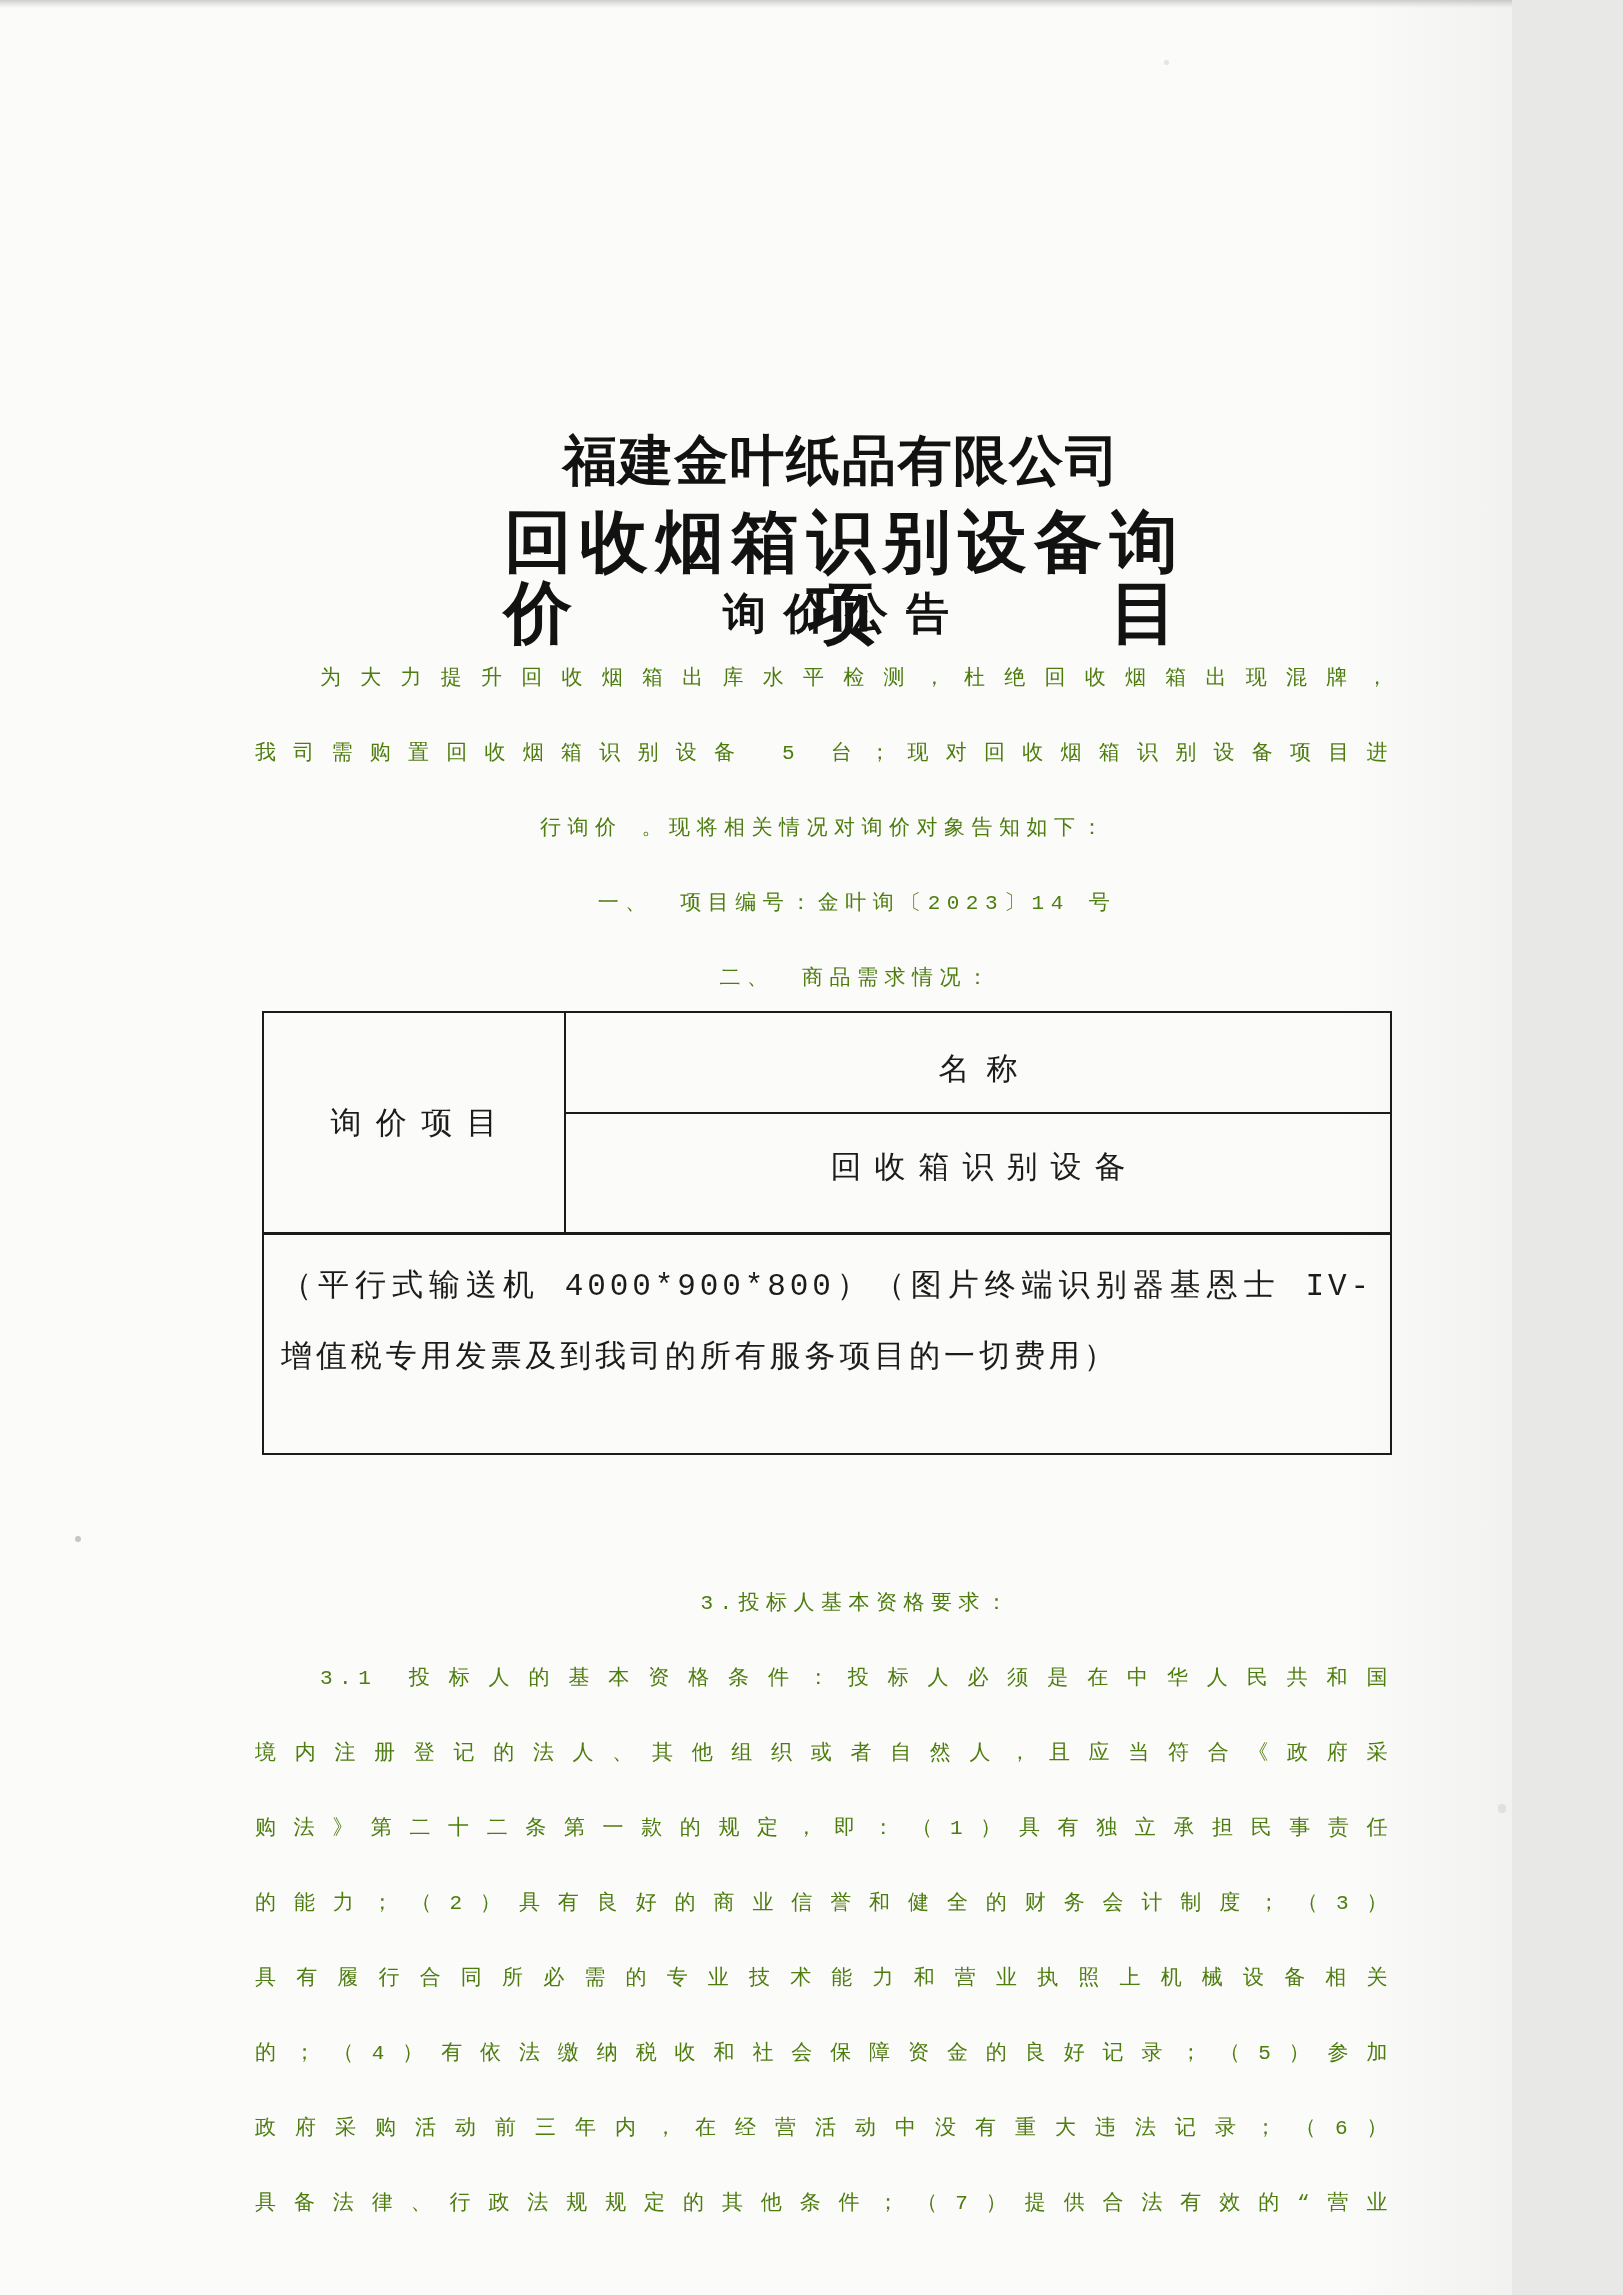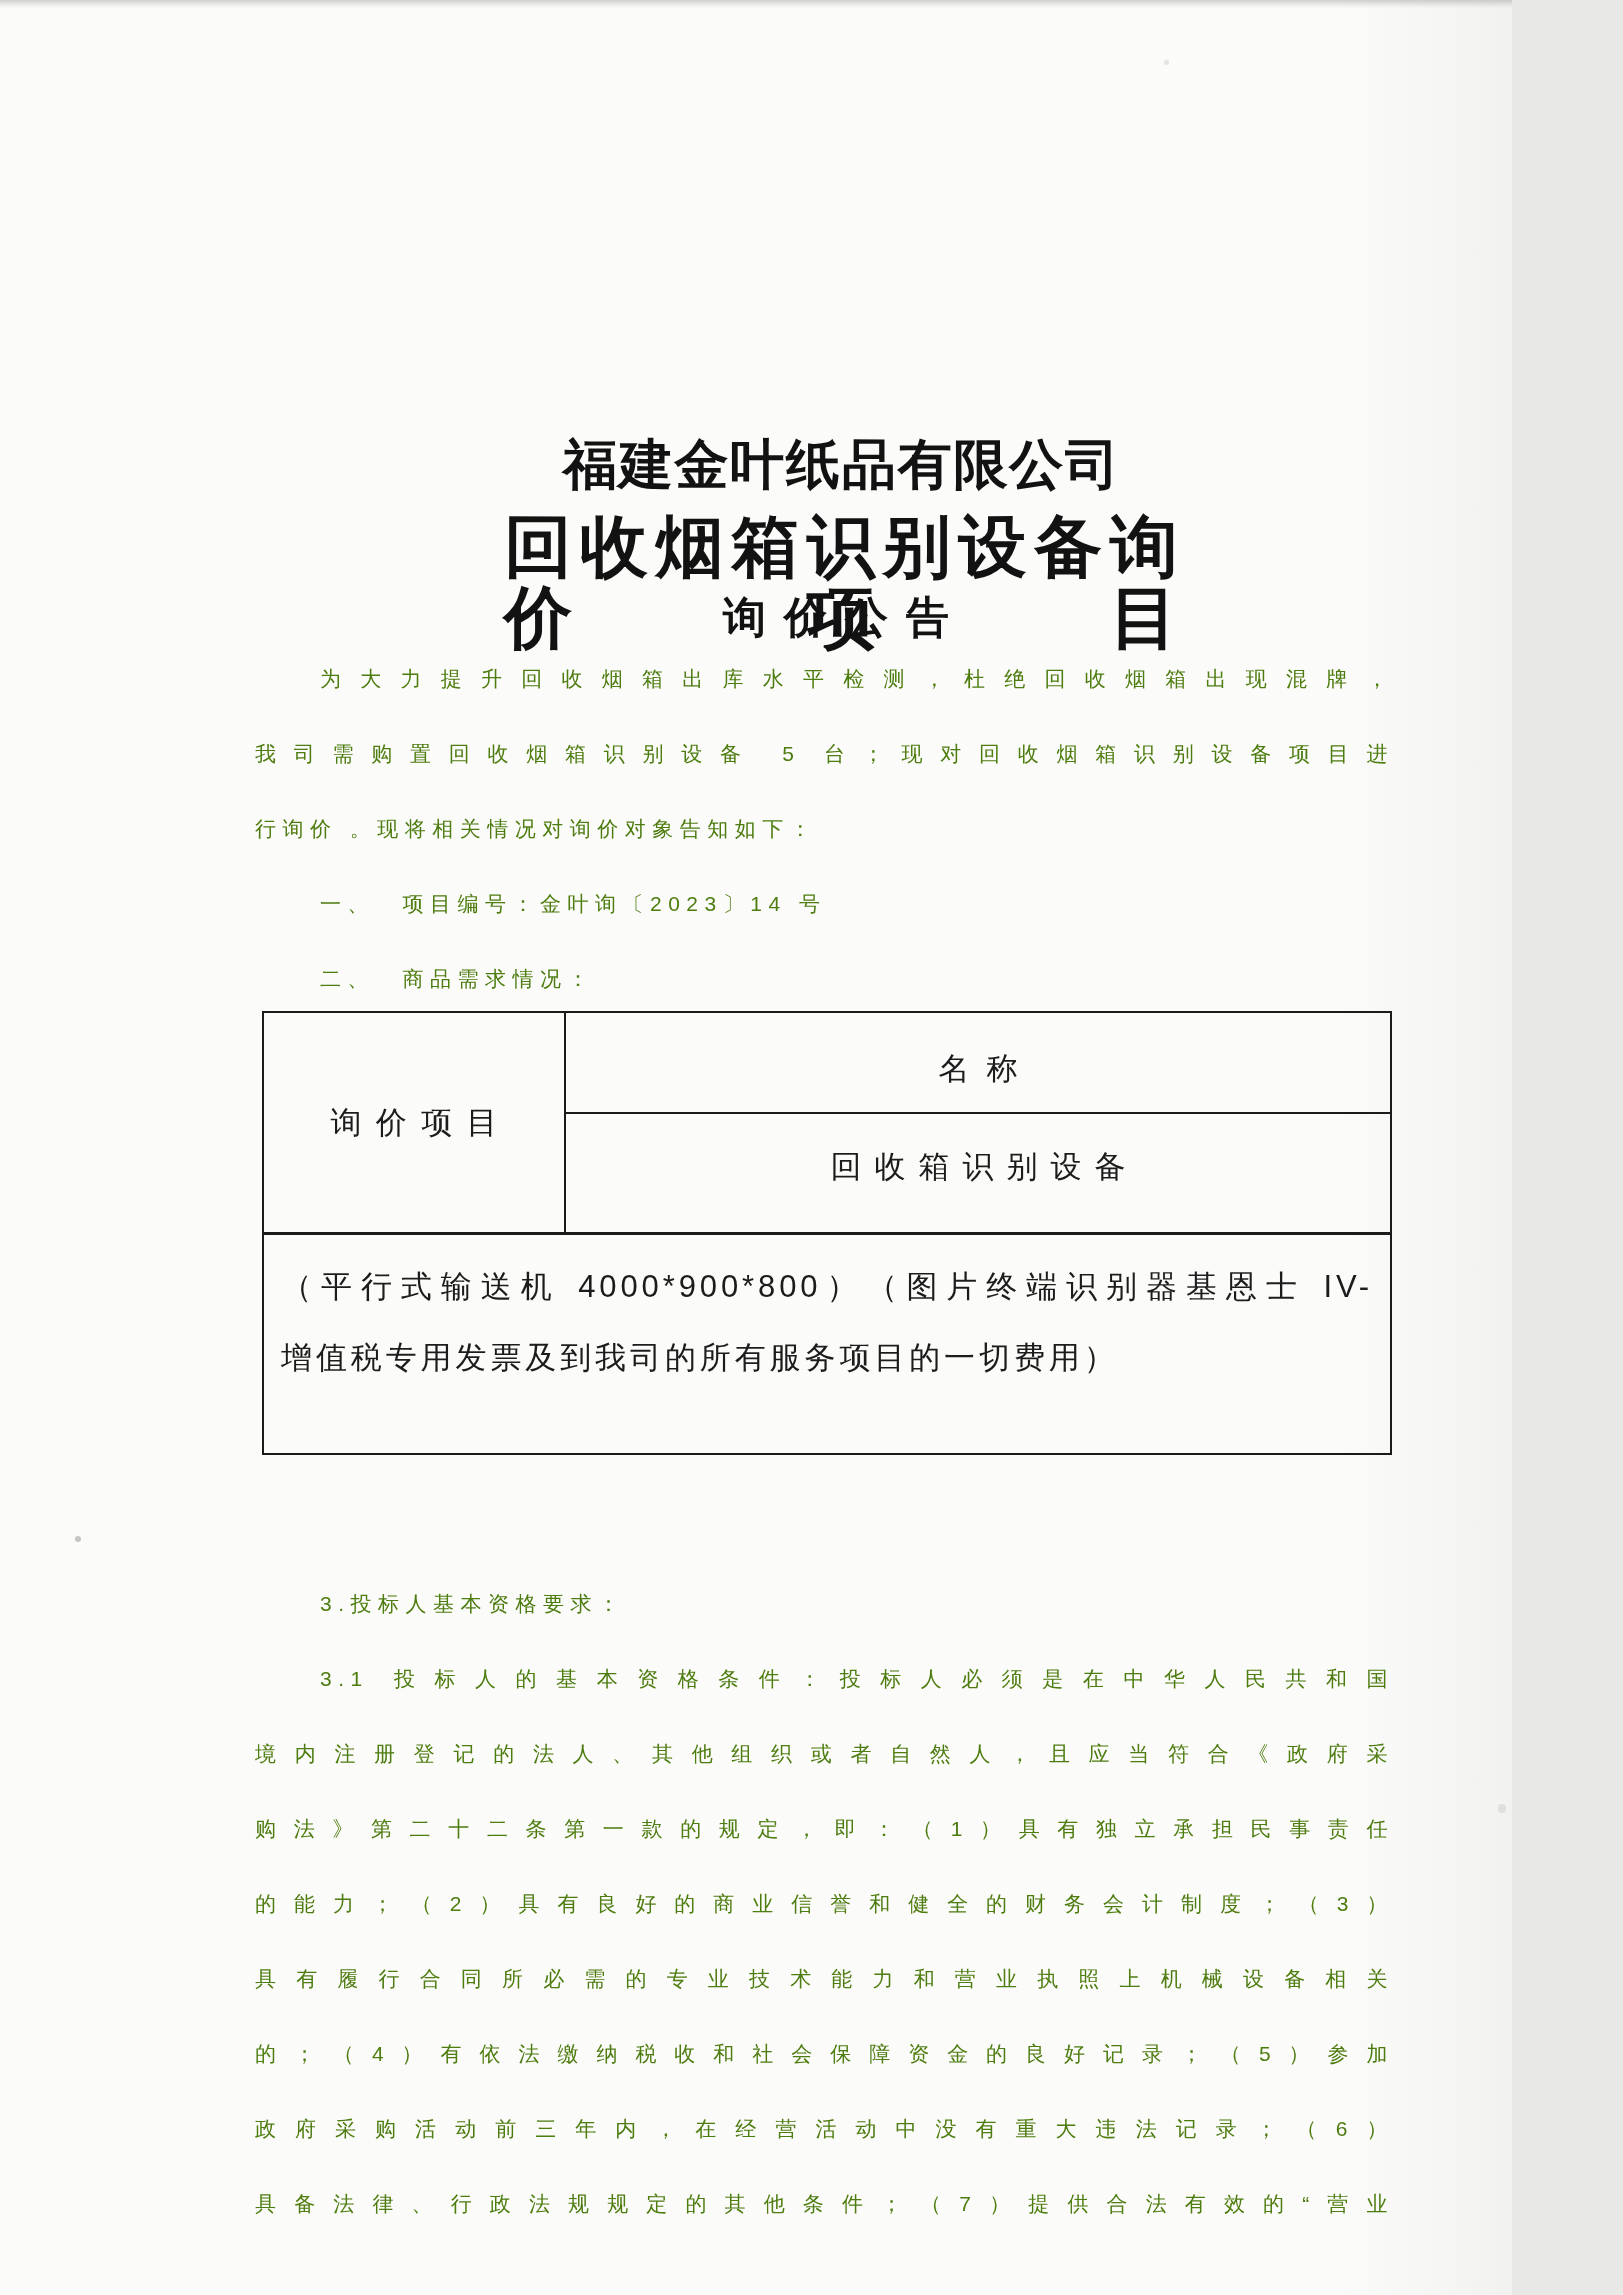--- a/index.html
+++ b/index.html
@@ -6,21 +6,21 @@
     margin: 0;
     padding: 0;
     background: #e8e8e6;
   }
   .page {
     position: relative;
     width: 1512px;
     height: 2295px;
     background: #fbfbf9;
     overflow: hidden;
-    font-family: Liberation Sans, sans-serif;
+    font-family: Liberation Mono, monospace;
     color: #1e1e1e;
   }
   
   .scan-edge-top {
     position: absolute;
     top: 0; left: 0; right: 0;
     height: 7.9px;
     background: linear-gradient(to bottom, #cfcfcd 0%, #e9e9e7 55%, #fbfbf9 100%);
   }
   .scan-grain-right {
@@ -57,21 +57,21 @@
     position: absolute;
     left: 255px;
     width: 1139px;
     font-size: 21px;
     line-height: 75px;
     letter-spacing: 6.5px;
     color: #4d7c0f;
   }
   .block-intro { top: 641px; }
   .block-req   { top: 1566px; }
-  .line { text-align: left; }
+  .line { text-align: center; }
   .line.fill {
     text-align: justify;
     text-align-last: justify;
   }
   .line.indent { padding-left: 65px; }
 
   
   .qtable {
     position: absolute;
     top: 1011px;

